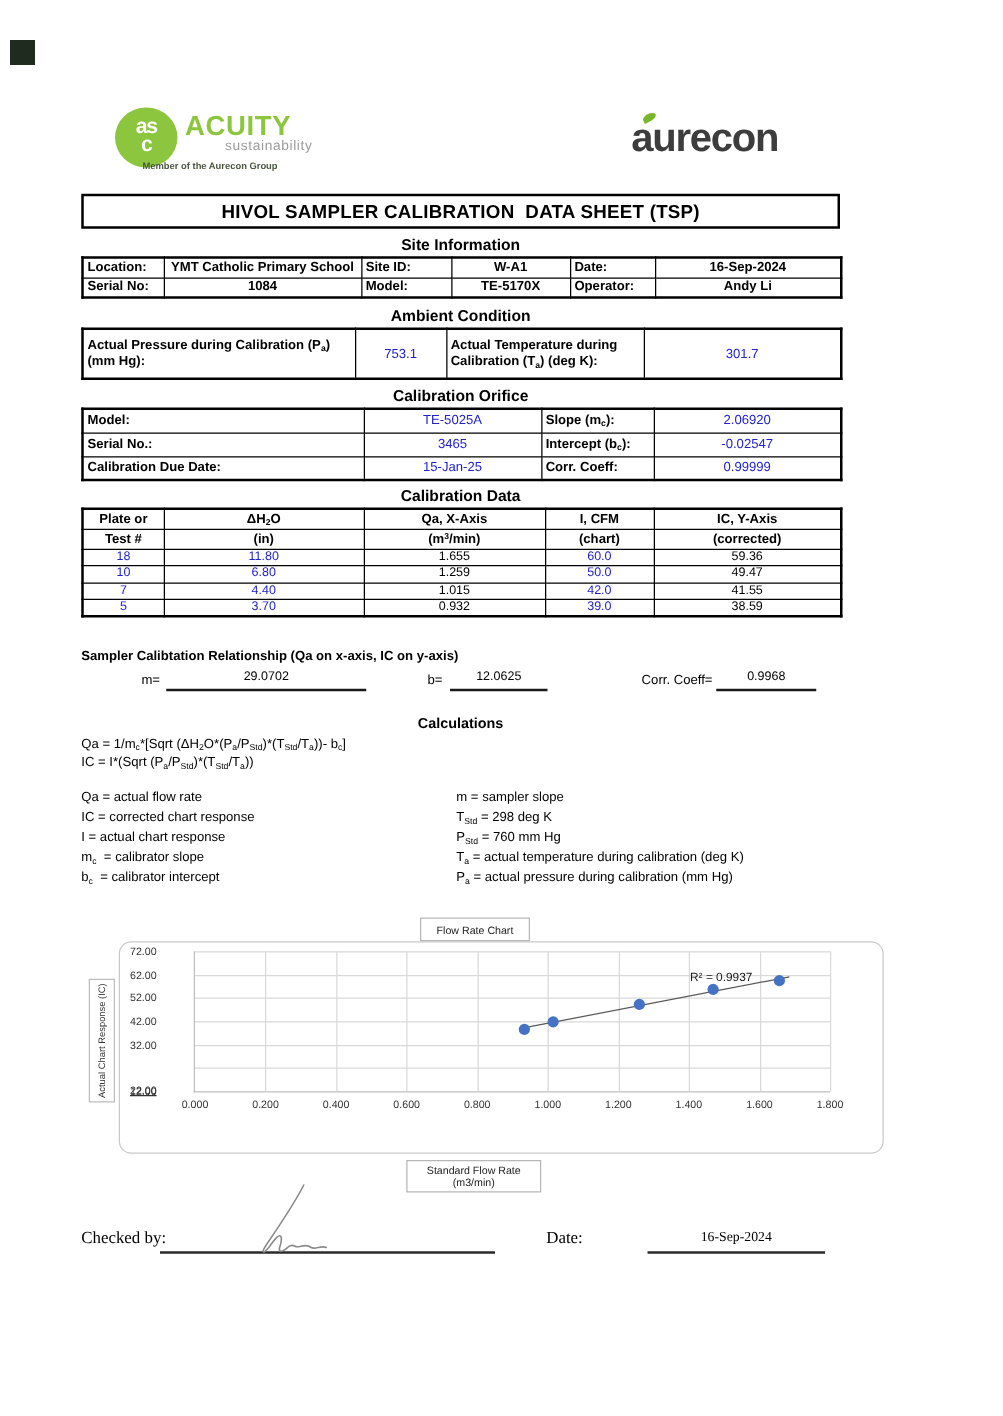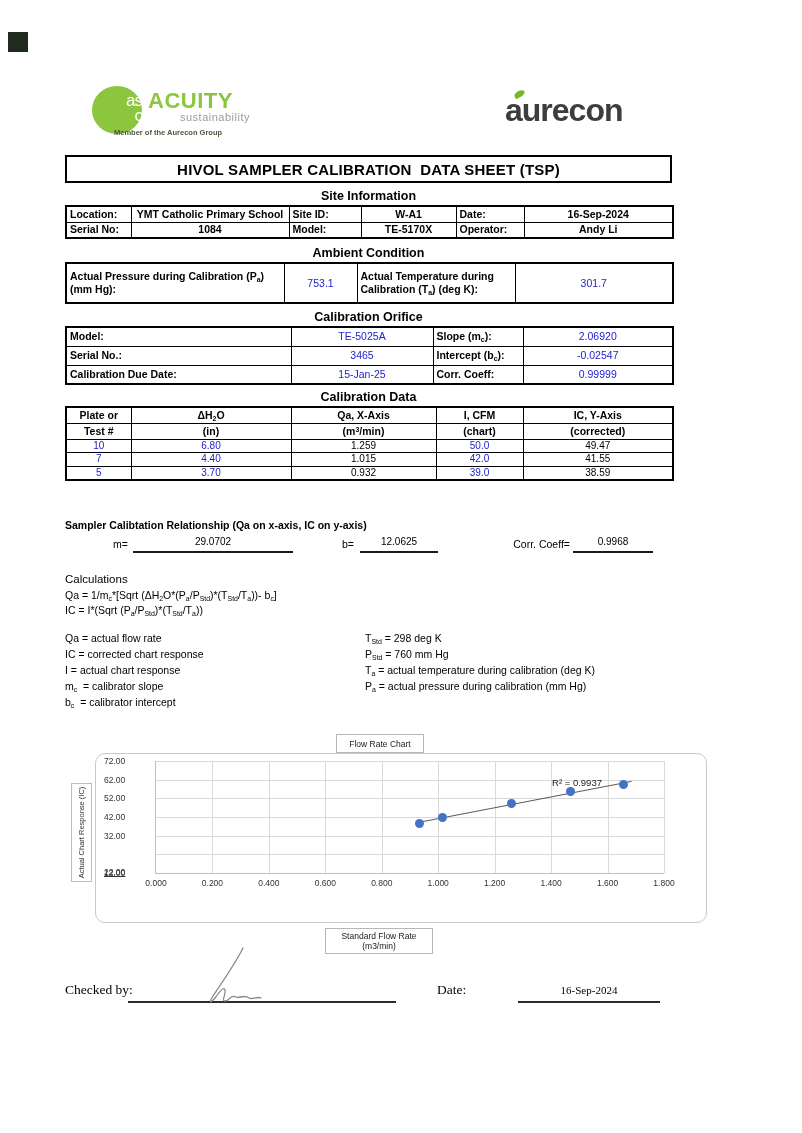--- a/index.html
+++ b/index.html
@@ -6,21 +6,21 @@
   body{width:802px;height:1133px;position:relative;background:#fff;color:#000;
        font-family:"Liberation Sans",sans-serif;overflow:hidden}
   .abs{position:absolute}
   sub{font-size:66%;vertical-align:-0.3em;line-height:0}
   sup{font-size:66%;vertical-align:0.45em;line-height:0}
 
   
   #corner-square{left:8px;top:32px;width:20px;height:20px;background:#1e2b1e}
   #acuity{left:92px;top:84px;width:220px;height:60px}
   .ac-circle{position:absolute;left:0;top:2px;width:50px;height:48px;border-radius:50%;
-             background:#8cc63e;color:#fff;font-weight:normal;text-align:right;
+             background:#8cc63e;color:#fff;font-weight:bold;text-align:center;
              font-size:17px;line-height:0.9;padding-top:7px;box-sizing:border-box;letter-spacing:-1px}
   .ac-word{position:absolute;left:56px;top:4px;font-size:22px;font-weight:bold;color:#8cc63e;letter-spacing:0.5px}
   .ac-tag{position:absolute;left:88px;top:27px;font-size:11px;color:#9b9b9b;letter-spacing:0.5px}
   .ac-member{position:absolute;left:22px;top:44px;font-size:7.5px;font-weight:bold;color:#4a5740}
   #aurecon{left:505px;top:92px;width:200px;height:48px}
   .au-word{position:absolute;left:0;top:0;font-size:32px;font-weight:bold;color:#3d3d3d;letter-spacing:-1px}
   .au-leaf{position:absolute;left:9px;top:-1px;width:11px;height:6px;background:#76b82a;
            border-radius:60% 60% 60% 0;transform:rotate(-28deg)}
 
   
@@ -43,21 +43,21 @@
   #cal-table .cth{font-weight:bold;font-size:10.5px}
   #cal-table .cell{font-weight:normal;font-size:10px}
   .c-blue{color:#2222cc}
 
   
   .rel-h{left:65px;top:519px;font-size:10.5px;font-weight:bold}
   .rel-lbl{font-size:10.5px;text-align:right}
   .rel-val{font-size:10px;text-align:center;border-bottom:2px solid #1a1a1a;height:15px}
 
   
-  .calc-h{left:65px;top:573px;width:607px;text-align:left;font-weight:normal;font-size:11.5px}
+  .calc-h{left:65px;top:573px;width:607px;text-align:center;font-weight:bold;font-size:11.5px}
   .fline{font-size:10.5px;line-height:15px}
   .defcol{font-size:10.5px}
   .defcol div{line-height:16px;height:16px;white-space:nowrap}
 
   
   #chart-title-box{left:336px;top:734px;width:86px;height:17px;border:1px solid #b7b7b7;
      display:flex;align-items:center;justify-content:center;font-size:8.5px;color:#222;background:#fff}
   #chart-box{left:95px;top:753px;width:610px;height:168px;border:1px solid #c9c9c9;border-radius:10px;background:#fff}
   #ylabel-box{left:71px;top:783px;width:19px;height:97px;border:1px solid #bdbdbd;
      display:flex;align-items:center;justify-content:center}
@@ -200,20 +200,27 @@
     <tr class="hrow">
       <td class="cth">Test #</td>
       <td class="cth">(in)</td>
       <td class="cth">(m<sup>3</sup>/min)</td>
       <td class="cth">(chart)</td>
       <td class="cth">(corrected)</td>
     </tr>
   </thead>
   <tbody id="cal-body">
       <tr class="drow">
+        <td class="cell c-blue">18</td>
+        <td class="cell c-blue">11.80</td>
+        <td class="cell">1.655</td>
+        <td class="cell c-blue">60.0</td>
+        <td class="cell">59.36</td>
+      </tr>
+      <tr class="drow">
         <td class="cell c-blue">10</td>
         <td class="cell c-blue">6.80</td>
         <td class="cell">1.259</td>
         <td class="cell c-blue">50.0</td>
         <td class="cell">49.47</td>
       </tr>
       <tr class="drow">
         <td class="cell c-blue">7</td>
         <td class="cell c-blue">4.40</td>
         <td class="cell">1.015</td>
@@ -242,20 +249,21 @@
 <div class="abs fline" style="left:65px;top:588px">Qa = 1/m<sub>c</sub>*[Sqrt (ΔH<sub>2</sub>O*(P<sub>a</sub>/P<sub>Std</sub>)*(T<sub>Std</sub>/T<sub>a</sub>))- b<sub>c</sub>]</div>
 <div class="abs fline" style="left:65px;top:603px">IC = I*(Sqrt (P<sub>a</sub>/P<sub>Std</sub>)*(T<sub>Std</sub>/T<sub>a</sub>))</div>
 <div class="abs defcol" style="left:65px;top:630px" id="defsL">
     <div>Qa = actual flow rate</div>
     <div>IC = corrected chart response</div>
     <div>I = actual chart response</div>
     <div>m<sub>c</sub> &nbsp;= calibrator slope</div>
     <div>b<sub>c</sub> &nbsp;= calibrator intercept</div>
   </div>
 <div class="abs defcol" style="left:365px;top:630px" id="defsR">
+    <div>m = sampler slope</div>
     <div>T<sub>Std</sub> = 298 deg K</div>
     <div>P<sub>Std</sub> = 760 mm Hg</div>
     <div>T<sub>a</sub> = actual temperature during calibration (deg K)</div>
     <div>P<sub>a</sub> = actual pressure during calibration (mm Hg)</div>
   </div>
 
 <div class="abs" id="chart-title-box">
   <span>Flow Rate Chart</span>
 </div>
 <div class="abs" id="chart-box"></div>

